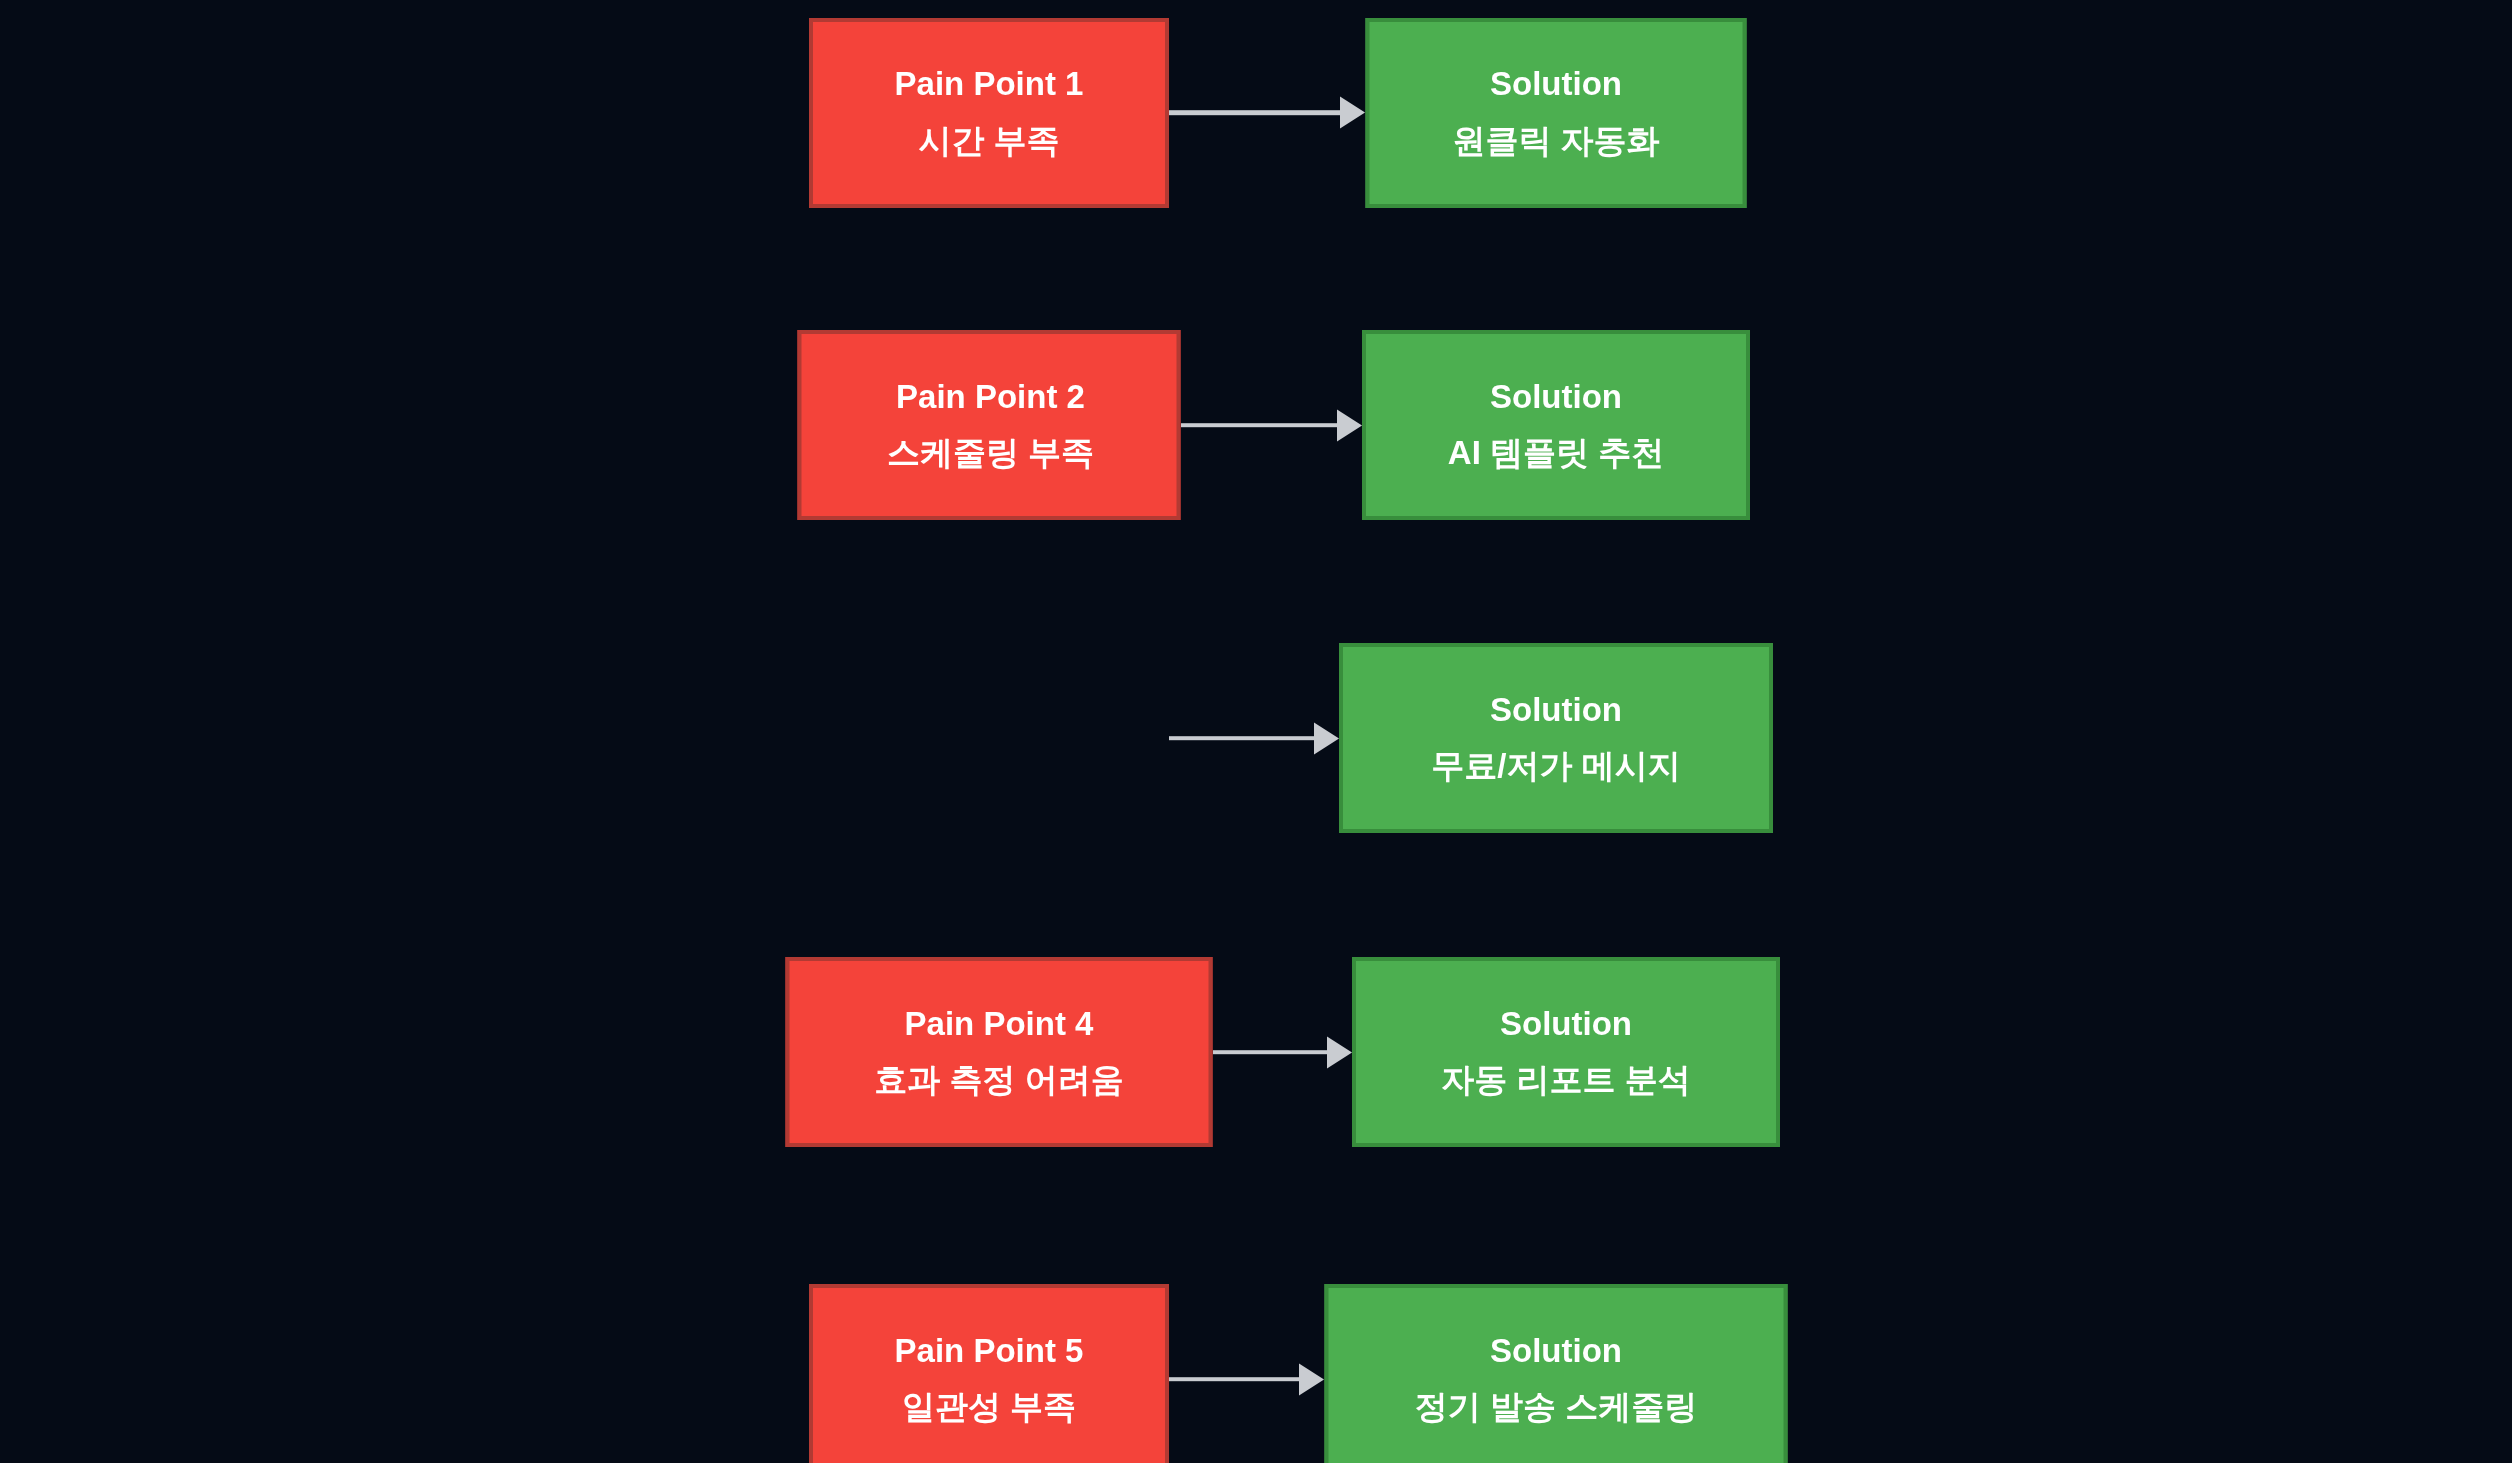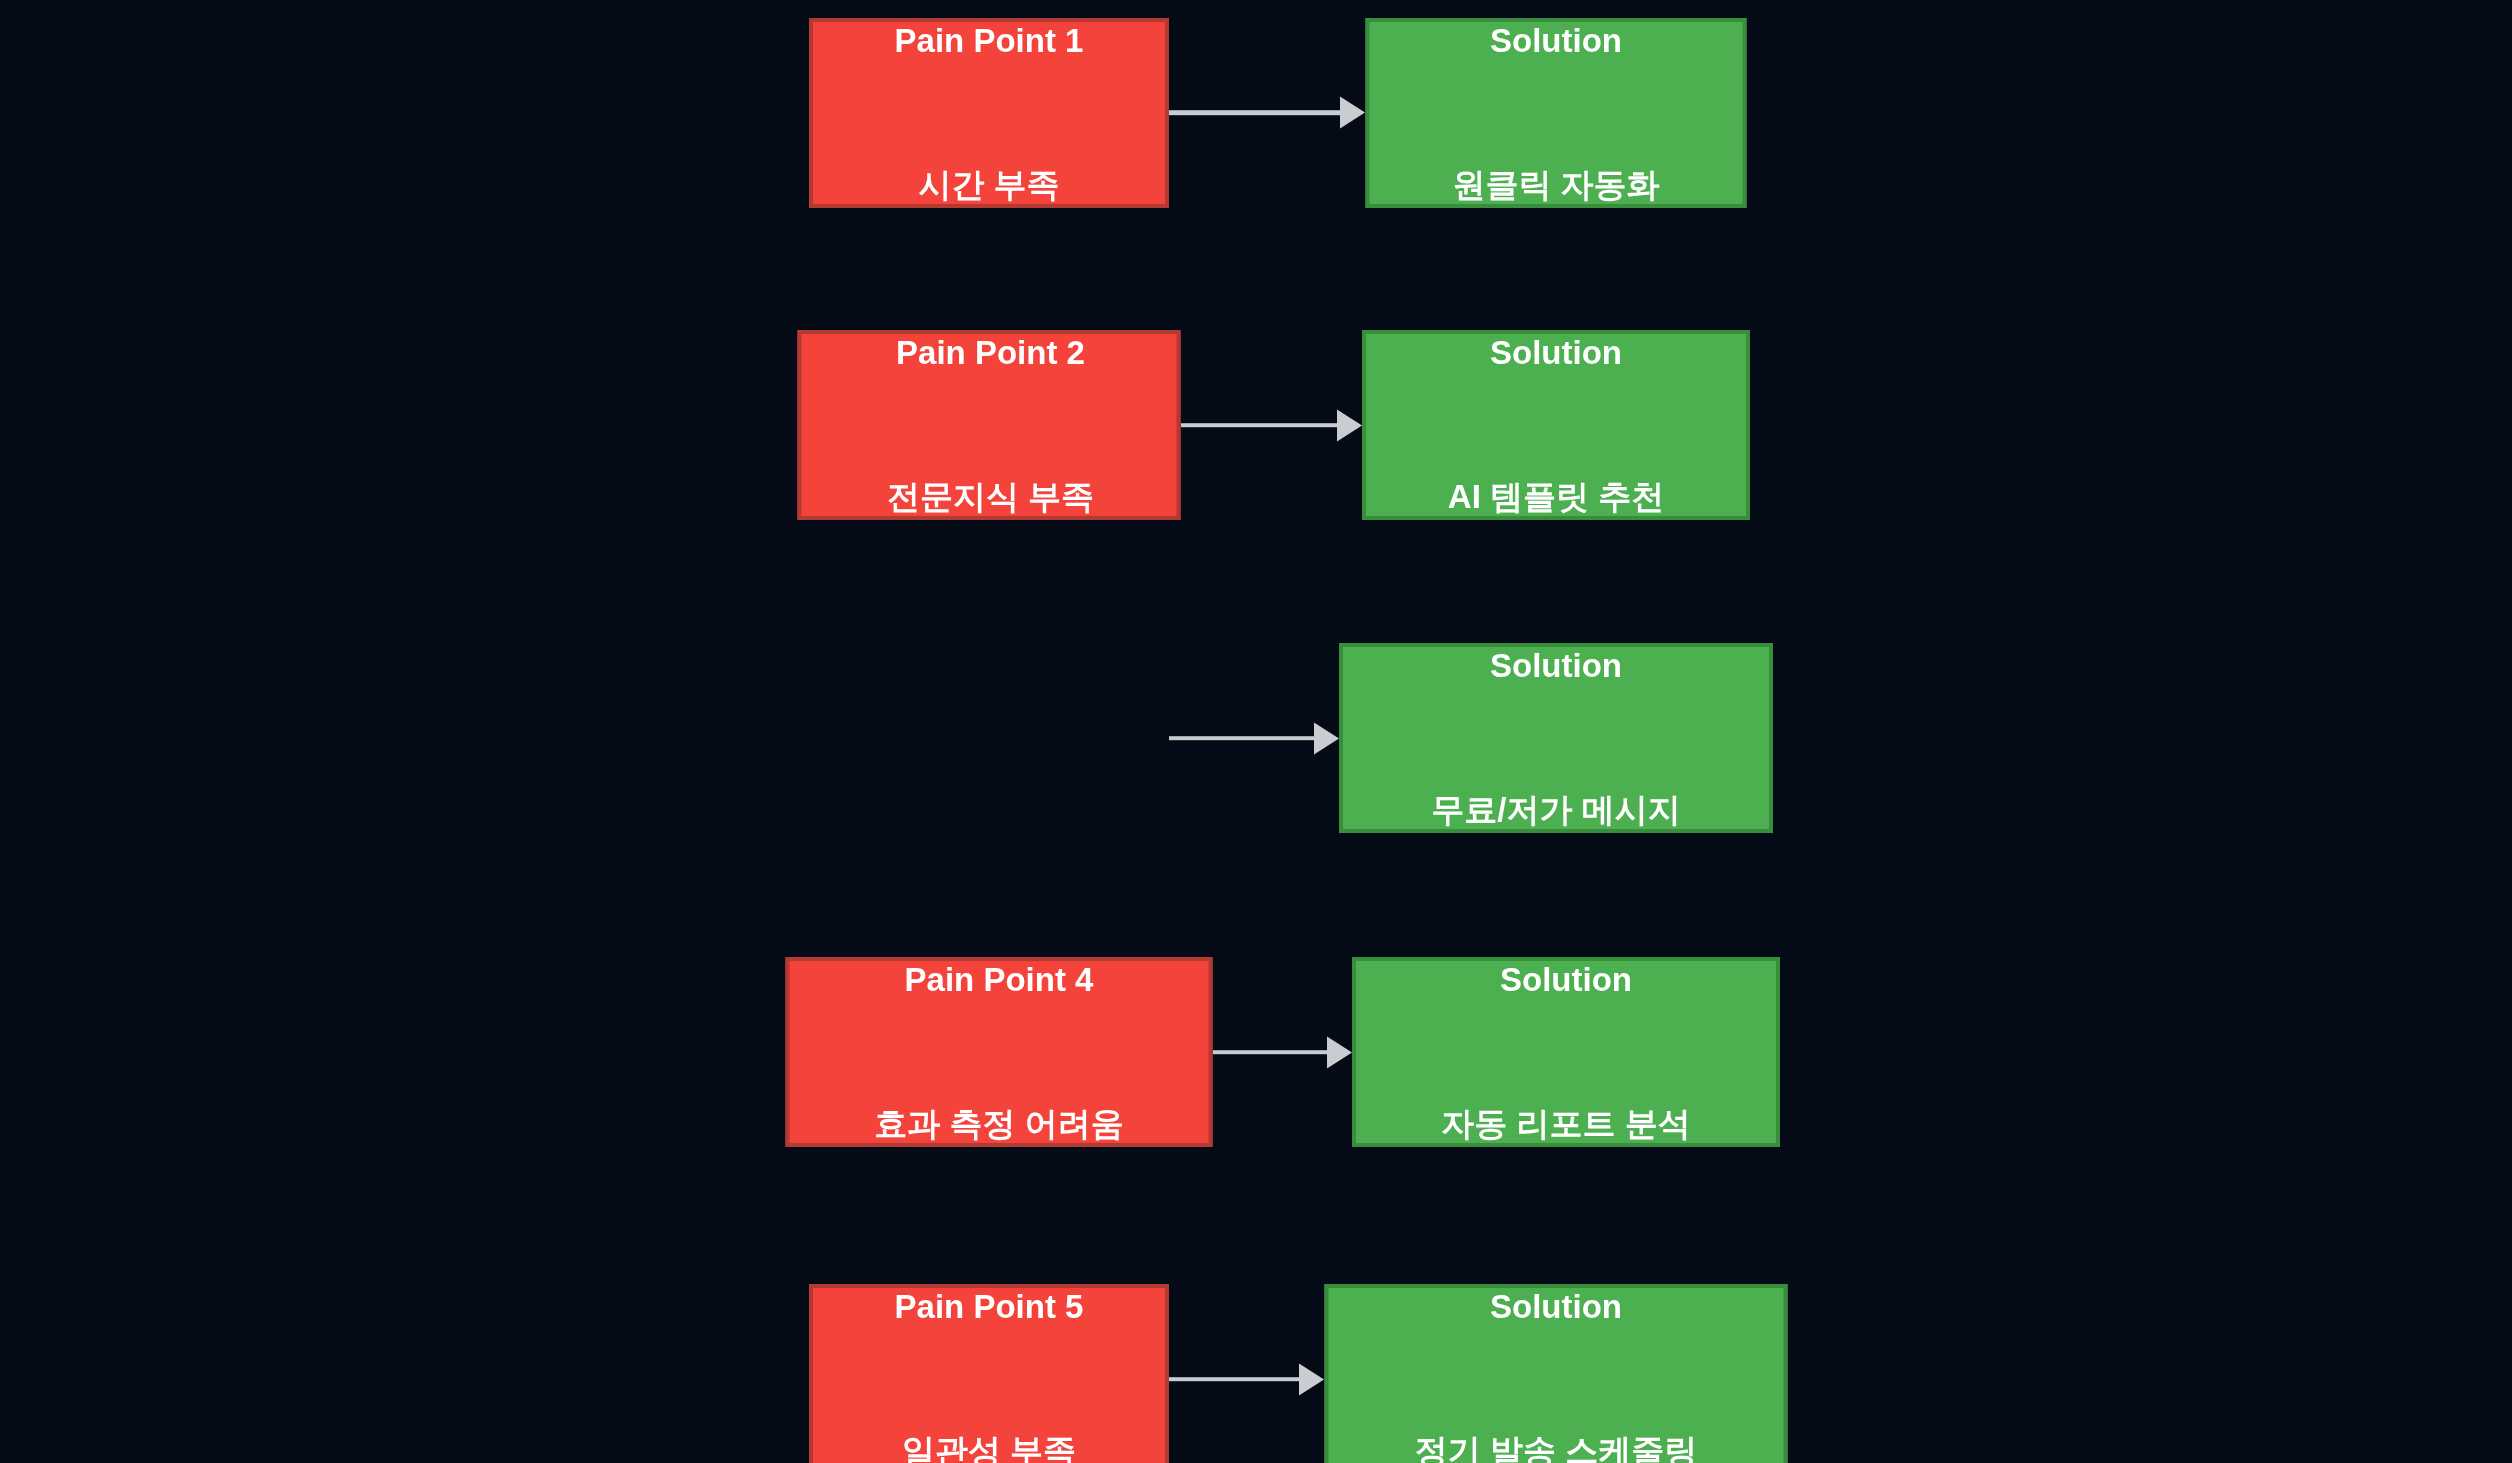--- a/index.html
+++ b/index.html
@@ -26,21 +26,21 @@
   .row:nth-child(3) { top: 643px; }
   .row:nth-child(4) { top: 957px; margin-left: 10px; }
   .row:nth-child(5) { top: 1284px; }
 
   .box {
     position: absolute;
     top: 0;
     bottom: 0;
     display: flex;
     flex-direction: column;
-    justify-content: space-between;
+    justify-content: center;
     align-items: center;
     gap: 18.5px;
     padding: 0 33px;
     box-sizing: border-box;
     white-space: nowrap;
     z-index: 2;
   }
   .box.pain {
     left: 989px;
     transform: translateX(-50%);
@@ -117,21 +117,21 @@
     </div>
     <div class="box solution">
       <div class="box-title">Solution</div>
       <div class="box-subtitle">원클릭 자동화</div>
     </div>
   </div>
 
   <div class="row">
     <div class="box pain">
       <div class="box-title">Pain Point 2</div>
-      <div class="box-subtitle">전문지식 부족</div>
+      <div class="box-subtitle">스케줄링 부족</div>
     </div>
     <div class="arrow" style="left: 1181px; width: 181px;">
       <div class="arrow-line"></div>
       <div class="arrow-head"></div>
     </div>
     <div class="box solution">
       <div class="box-title">Solution</div>
       <div class="box-subtitle">AI 템플릿 추천</div>
     </div>
   </div>

